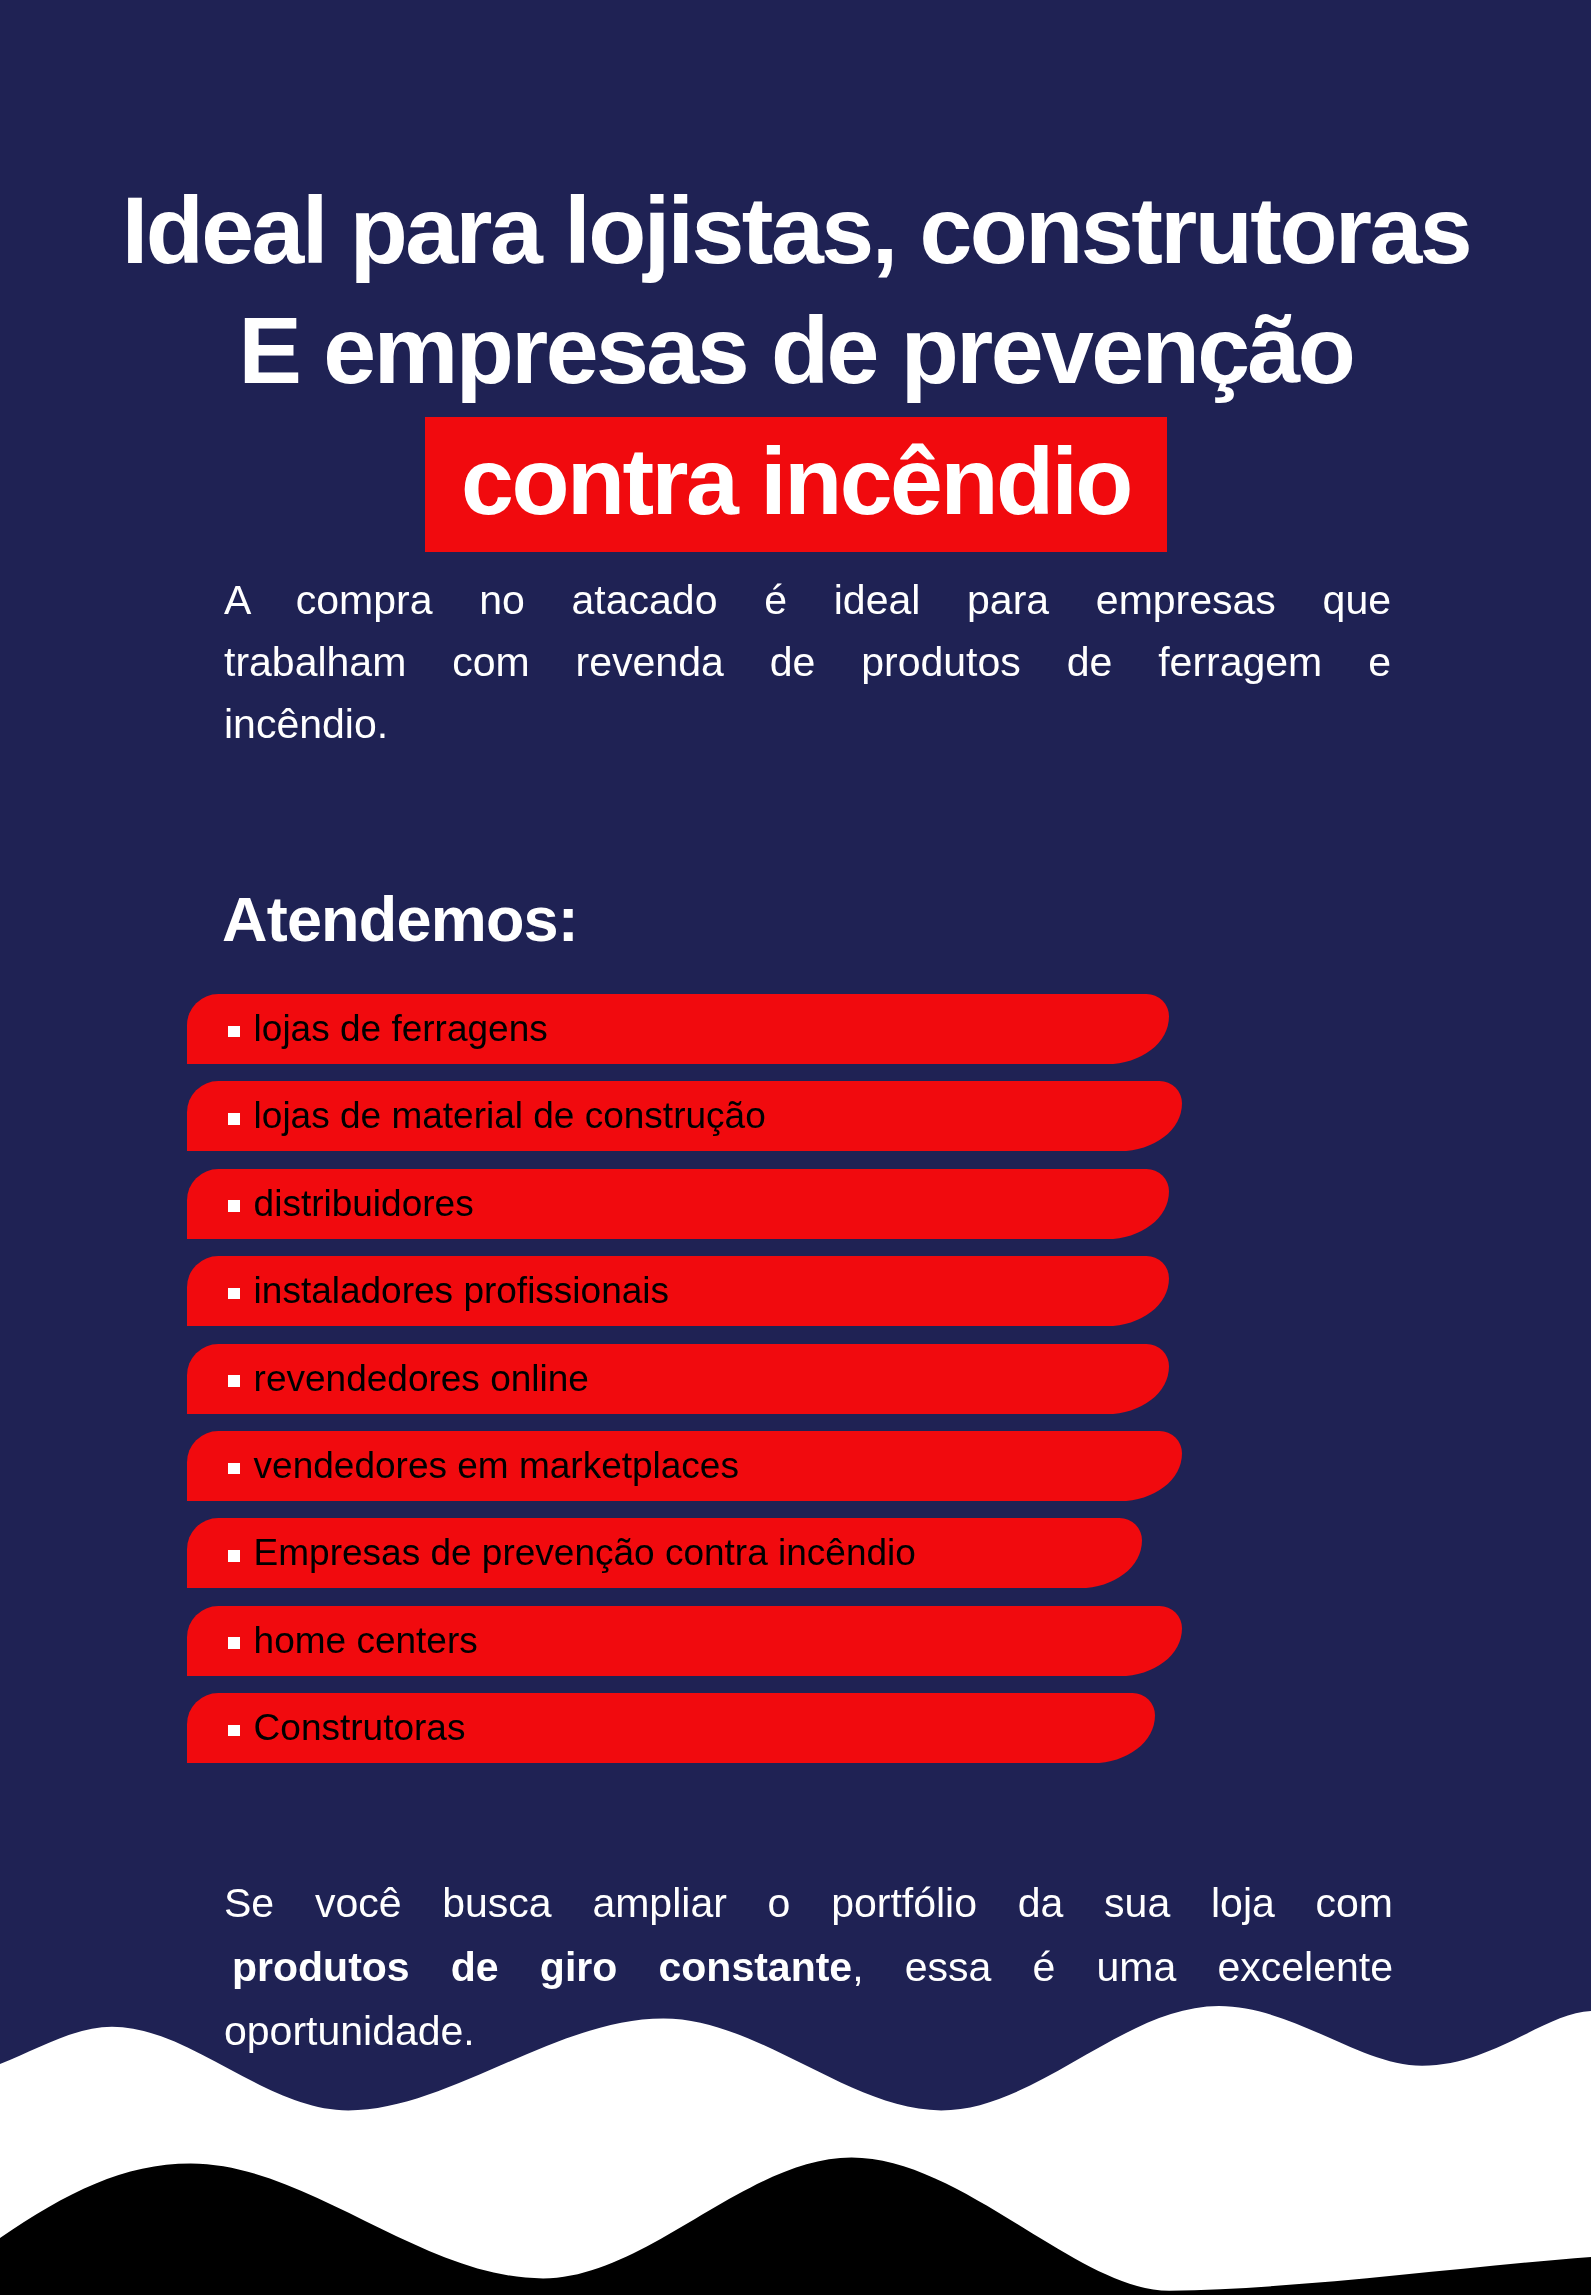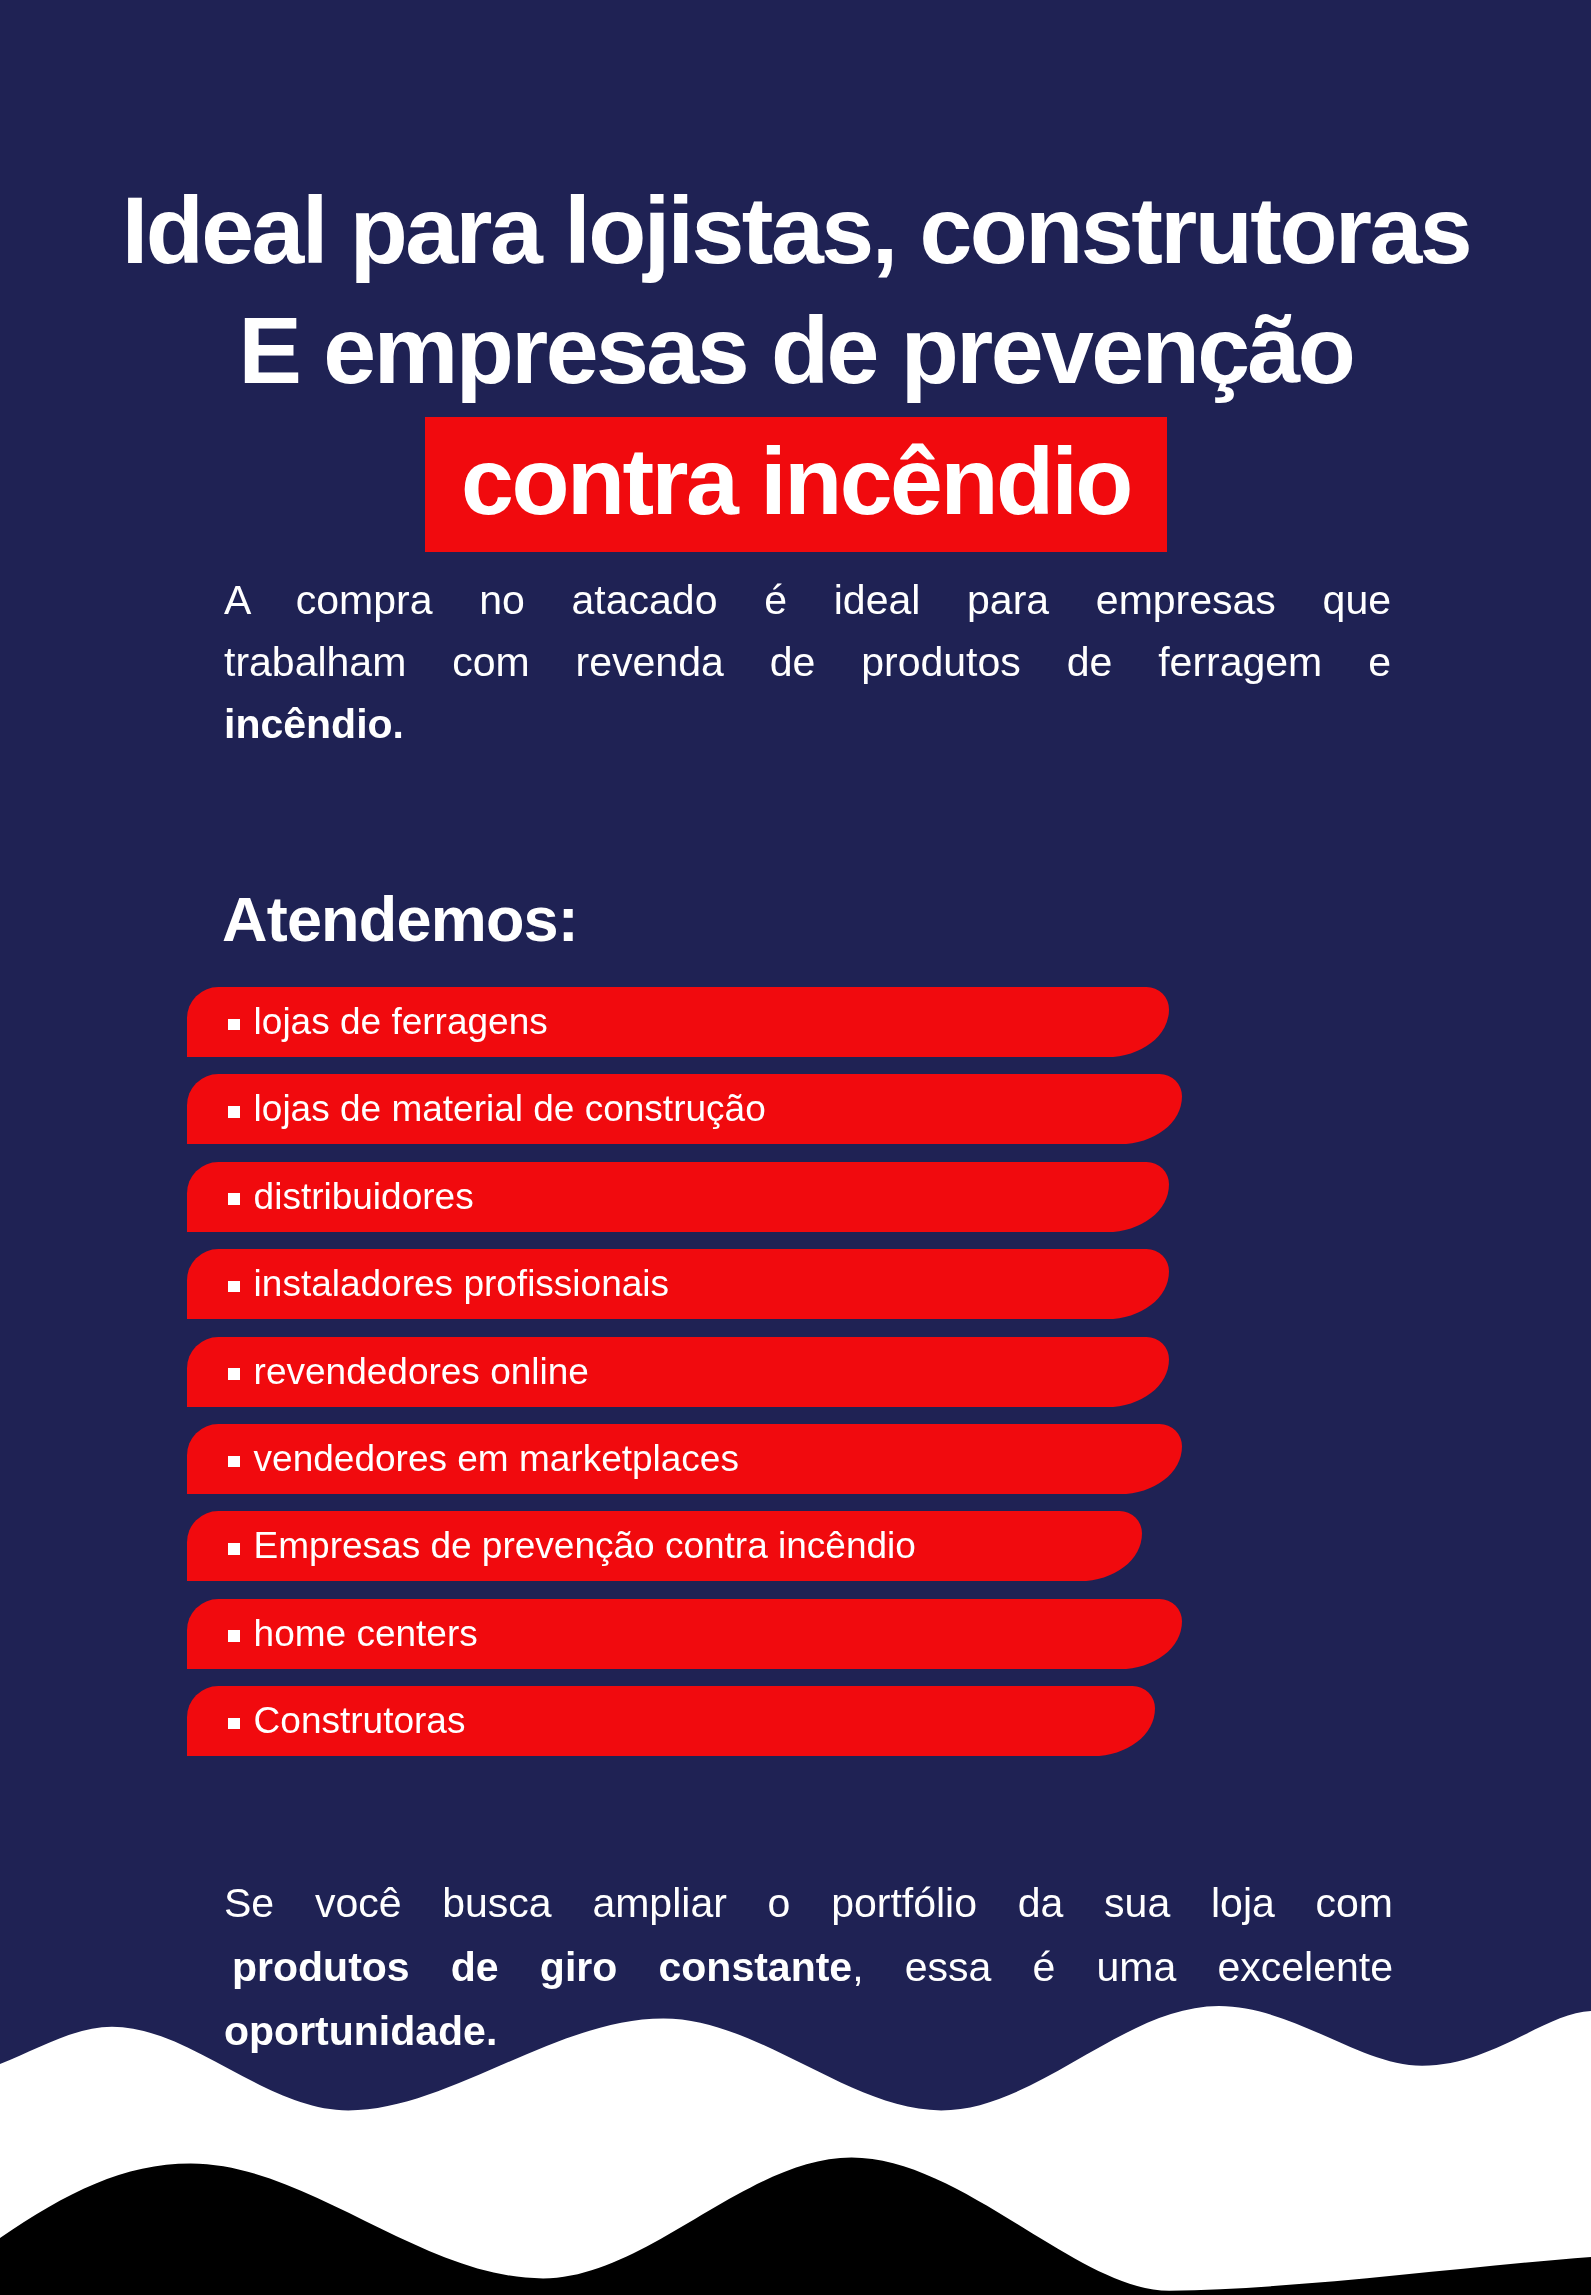--- a/index.html
+++ b/index.html
@@ -30,41 +30,41 @@
     margin-top:7px;
   }
 
   
   .intro {
     position:absolute; left:224px; top:528px; width:1167px;
     font-size:41px; line-height:62px;
     font-weight:normal;
   }
   .jline { display:block; text-align:justify; text-align-last:justify; -moz-text-align-last:justify; }
-  .lline { display:block; text-align:left;font-weight:bold; }
+  .lline { display:block; text-align:left; }
 
   
   .section-heading {
     position:absolute; left:222px; top:833px;
     font-size:63px; font-weight:bold; letter-spacing:-0.8px;
     line-height:1.1;
     text-align:center;
   }
 
   
   .pill-list { position:absolute; left:187px; top:987px; width:999px; }
   .pill {
     box-sizing:border-box;
     width:982px; height:70px;
     margin-bottom:17.4px;
     background:#f10a0e;
     border-radius:46px 33px 91px 0 / 46px 33px 70px 0;
     display:flex; align-items:center;
     padding-left:41px;
-    font-size:37px; color:#ffffff;
+    font-size:37px; color:#000000;margin-top:7px;
   }
   .pill:nth-child(2), .pill:nth-child(6), .pill:nth-child(8) { width:995px; }
   .pill:nth-child(7) { width:955px; }
   .pill:nth-child(9) { width:968px; }
   .bullet {
     width:11.6px; height:11.6px; background:#ffffff;
     display:inline-block; margin-right:14px; margin-top:5px;
     flex:none;
   }
 

